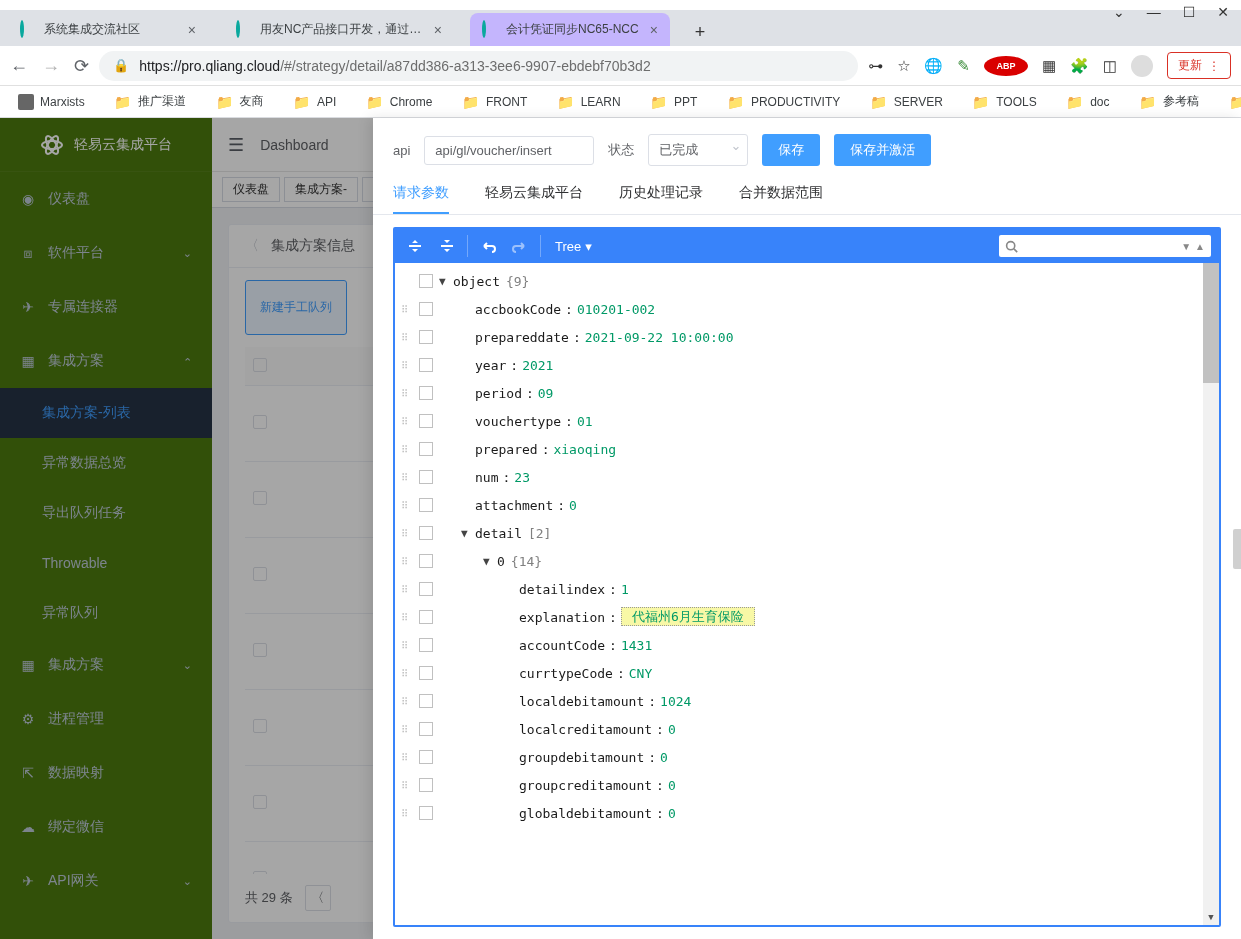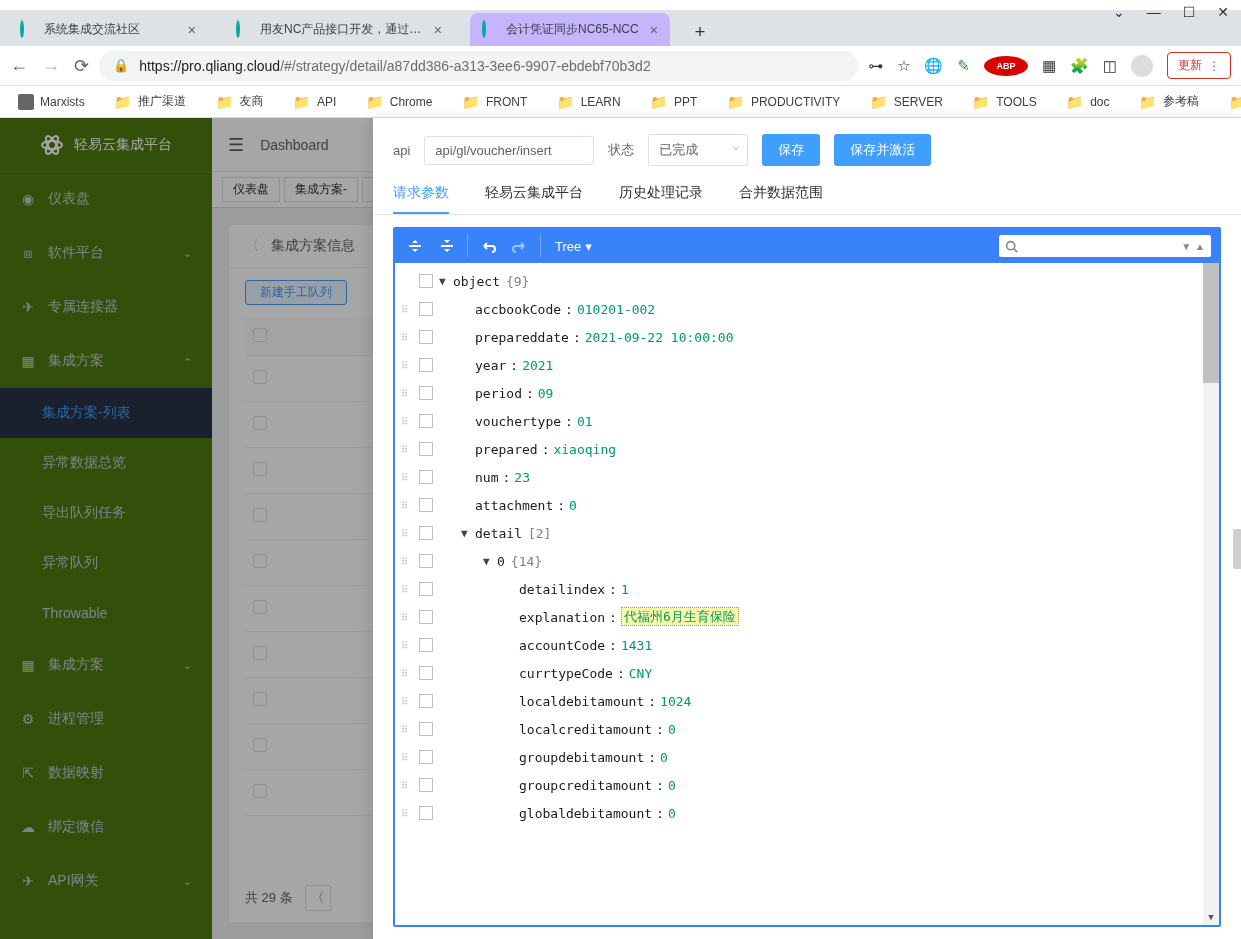--- a/index.html
+++ b/index.html
@@ -61,21 +61,21 @@
 .hamb { font-size: 18px; color: #5a5e66; cursor: pointer; }
 .breadcrumb { font-size: 14px; color: #606266; }
 .tagsbar { height: 36px; background: #fff; border-bottom: 1px solid #d8dce5; display: flex; align-items: center; padding: 0 10px; gap: 4px; }
 .tag { border: 1px solid #d8dce5; padding: 3px 10px; font-size: 12px; cursor: pointer; background: #fff; }
 .content { flex: 1; padding: 16px; overflow: hidden; }
 .card { background: #fff; border: 1px solid #ebeef5; border-radius: 3px; height: 100%; display: flex; flex-direction: column; }
 .card-head { padding: 12px 16px; display: flex; align-items: center; gap: 12px; border-bottom: 1px solid #ebeef5; font-size: 14px; color: #606266; }
 .back-arrow { color: #c0c4cc; font-size: 14px; cursor: pointer; }
 .card-body { padding: 0 16px; flex: 1; overflow: hidden; }
 .newbtn-row { padding: 12px 0; }
-.btn-blue-o { border: 1px solid #409eff; color: #409eff; background: #ecf5ff; padding: 3px 14px; border-radius: 3px; font-size: 12px; cursor: pointer; }
+.btn-blue-o { border: 1px solid #409eff; color: #409eff; background: #ecf5ff; padding: 18px 14px; border-radius: 3px; font-size: 12px; cursor: pointer; }
 table.grid { width: 100%; border-collapse: collapse; font-size: 13px; }
 table.grid th, table.grid td { border-bottom: 1px solid #ebeef5; padding: 10px 8px; text-align: left; color: #606266; }
 table.grid th { background: #fafafa; font-weight: 500; }
 .chk { width: 14px; height: 14px; border: 1px solid #dcdfe6; border-radius: 2px; display: inline-block; }
 .pager { height: 48px; display: flex; align-items: center; padding: 0 16px; gap: 12px; font-size: 13px; color: #606266; }
 .pager .pgbtn { border: 1px solid #dcdfe6; width: 26px; height: 26px; display: flex; align-items: center; justify-content: center; border-radius: 2px; cursor: pointer; }
 
 
 .panel { position: absolute; top: 0; right: 0; bottom: 0; width: 868px; background: #fff; z-index: 10; display: flex; flex-direction: column; box-shadow: -4px 0 12px rgba(0,0,0,0.1); }
 .panel-form { padding: 16px 20px 8px; display: flex; align-items: center; gap: 14px; font-size: 13px; color: #606266; }
@@ -100,21 +100,21 @@
 .je-tree { flex: 1; overflow: auto; font-family: Consolas, Menlo, monospace; font-size: 13px; padding: 4px 0; position: relative; }
 .je-row { display: flex; align-items: center; height: 28px; padding-left: 6px; }
 .handle { width: 12px; color: #c0c0c0; font-size: 10px; cursor: grab; letter-spacing: -2px; display: flex; flex-direction: column; line-height: 3px; }
 .menu-dot { width: 14px; height: 14px; border: 1px solid #c0c0c0; margin: 0 6px; cursor: pointer; }
 .caret { width: 14px; color: #444; cursor: pointer; font-size: 11px; }
 .indent { display: inline-block; }
 .je-key { color: #1a1a1a; }
 .je-sep2 { color: #1a1a1a; margin: 0 4px; }
 .je-val-str { color: #009966; }
 .je-meta { color: #808080; margin-left: 6px; }
-.je-hl { background: #f8f8a6; padding: 1px 2px; border: 1px dotted #999; margin-top: 20px; }
+.je-hl { background: #f8f8a6; padding: 1px 10px; border: 1px dotted #999; margin-top: 20px; }
 .scrollbar-v { position: absolute; right: 0; top: 0; bottom: 0; width: 16px; background: #f1f1f1; }
 .scrollbar-v .thumb { position: absolute; top: 0; width: 100%; height: 120px; background: #c1c1c1; }
 .scrollbar-v .arr { position: absolute; left: 0; right: 0; height: 16px; display: flex; align-items: center; justify-content: center; font-size: 9px; color: #555; }
 .dragbar { position: absolute; right: 0; top: 50%; width: 8px; height: 40px; background: #d0d0d0; border-radius: 2px 0 0 2px; z-index: 20; }
 </style>
 </head>
 <body>
 
 <div class="titlebar"></div>
 <div class="window-controls">
@@ -264,22 +264,22 @@
           <span>专属连接器</span>
         </div>
         <div class="side-item open">
           <span class="side-icon">▦</span>
           <span>集成方案</span>
           <span class="arrow">⌄</span>
         </div>
         <div class="side-sub active">集成方案-列表</div>
         <div class="side-sub">异常数据总览</div>
         <div class="side-sub">导出队列任务</div>
+        <div class="side-sub">Throwable</div>
         <div class="side-sub">异常队列</div>
-        <div class="side-sub">Throwable</div>
         <div class="side-item">
           <span class="side-icon">▦</span>
           <span>集成方案</span>
           <span class="arrow">⌄</span>
         </div>
         <div class="side-item">
           <span class="side-icon">⚙</span>
           <span>进程管理</span>
         </div>
         <div class="side-item">

